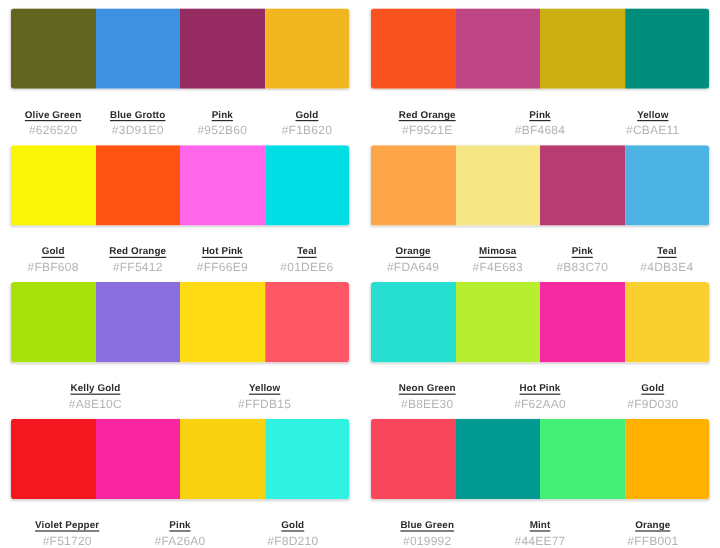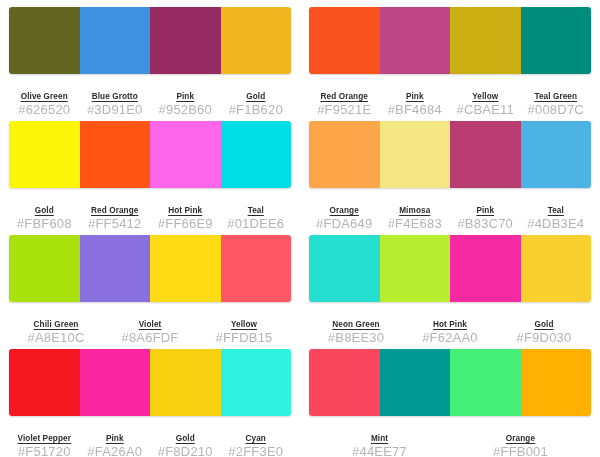--- a/index.html
+++ b/index.html
@@ -65,21 +65,21 @@
     text-decoration: underline;
     text-underline-offset: 1.5px;
     letter-spacing: 0.1px;
     line-height: 11px;
     white-space: nowrap;
   }
 
   .color-hex {
     display: block;
     margin-top: 2px;
-    font-size: 13px;
+    font-size: 10px;
     font-weight: normal;
     color: #b4b4b4;
     letter-spacing: 0.2px;
     line-height: 10px;
     white-space: nowrap;
   }
 </style>
 </head>
 <body style="background: rgb(255, 255, 255);">
 
@@ -102,21 +102,20 @@
       <div class="swatch-strip">
         <div class="swatch" style="background-color: rgb(249, 82, 30);"></div>
         <div class="swatch" style="background-color: rgb(191, 70, 132);"></div>
         <div class="swatch" style="background-color: rgb(203, 174, 17);"></div>
         <div class="swatch" style="background-color: rgb(0, 141, 124);"></div>
       </div>
       <div class="labels-row">
         <div class="label-cell"><span class="color-name">Red Orange</span><span class="color-hex">#F9521E</span></div>
         <div class="label-cell"><span class="color-name">Pink</span><span class="color-hex">#BF4684</span></div>
         <div class="label-cell"><span class="color-name">Yellow</span><span class="color-hex">#CBAE11</span></div>
-        <div class="label-cell"><span class="color-name">Teal Green</span><span class="color-hex">#008D7C</span></div>
       </div>
     </div>
     <div class="palette-card">
       <div class="swatch-strip">
         <div class="swatch" style="background-color: rgb(251, 246, 8);"></div>
         <div class="swatch" style="background-color: rgb(255, 84, 18);"></div>
         <div class="swatch" style="background-color: rgb(255, 102, 233);"></div>
         <div class="swatch" style="background-color: rgb(1, 222, 230);"></div>
       </div>
       <div class="labels-row">
@@ -141,22 +140,21 @@
       </div>
     </div>
     <div class="palette-card">
       <div class="swatch-strip">
         <div class="swatch" style="background-color: rgb(168, 225, 12);"></div>
         <div class="swatch" style="background-color: rgb(138, 111, 223);"></div>
         <div class="swatch" style="background-color: rgb(255, 219, 21);"></div>
         <div class="swatch" style="background-color: rgb(255, 87, 101);"></div>
       </div>
       <div class="labels-row">
-        <div class="label-cell"><span class="color-name">Chili Green</span><span class="color-hex">#A8E10C</span></div>
-        <div class="label-cell"><span class="color-name">Violet</span><span class="color-hex">#8A6FDF</span></div>
+        <div class="label-cell"><span class="color-name">Kelly Gold</span><span class="color-hex">#A8E10C</span></div>
         <div class="label-cell"><span class="color-name">Yellow</span><span class="color-hex">#FFDB15</span></div>
       </div>
     </div>
     <div class="palette-card">
       <div class="swatch-strip">
         <div class="swatch" style="background-color: rgb(38, 223, 208);"></div>
         <div class="swatch" style="background-color: rgb(184, 238, 48);"></div>
         <div class="swatch" style="background-color: rgb(246, 42, 160);"></div>
         <div class="swatch" style="background-color: rgb(249, 208, 48);"></div>
       </div>
@@ -170,28 +168,28 @@
       <div class="swatch-strip">
         <div class="swatch" style="background-color: rgb(245, 23, 32);"></div>
         <div class="swatch" style="background-color: rgb(250, 38, 160);"></div>
         <div class="swatch" style="background-color: rgb(248, 210, 16);"></div>
         <div class="swatch" style="background-color: rgb(47, 243, 224);"></div>
       </div>
       <div class="labels-row">
         <div class="label-cell"><span class="color-name">Violet Pepper</span><span class="color-hex">#F51720</span></div>
         <div class="label-cell"><span class="color-name">Pink</span><span class="color-hex">#FA26A0</span></div>
         <div class="label-cell"><span class="color-name">Gold</span><span class="color-hex">#F8D210</span></div>
-        <div class="label-cell"><span class="color-name">Cyan</span><span class="color-hex">#2FF3E0</span></div>
       </div>
     </div>
     <div class="palette-card">
       <div class="swatch-strip">
         <div class="swatch" style="background-color: rgb(251, 71, 94);"></div>
         <div class="swatch" style="background-color: rgb(1, 153, 146);"></div>
         <div class="swatch" style="background-color: rgb(68, 238, 119);"></div>
         <div class="swatch" style="background-color: rgb(255, 176, 1);"></div>
       </div>
       <div class="labels-row">
+        <div class="label-cell"><span class="color-name">Blue Green</span><span class="color-hex">#019992</span></div>
         <div class="label-cell"><span class="color-name">Mint</span><span class="color-hex">#44EE77</span></div>
         <div class="label-cell"><span class="color-name">Orange</span><span class="color-hex">#FFB001</span></div>
       </div>
     </div>
   </div>
 
 </body></html>

